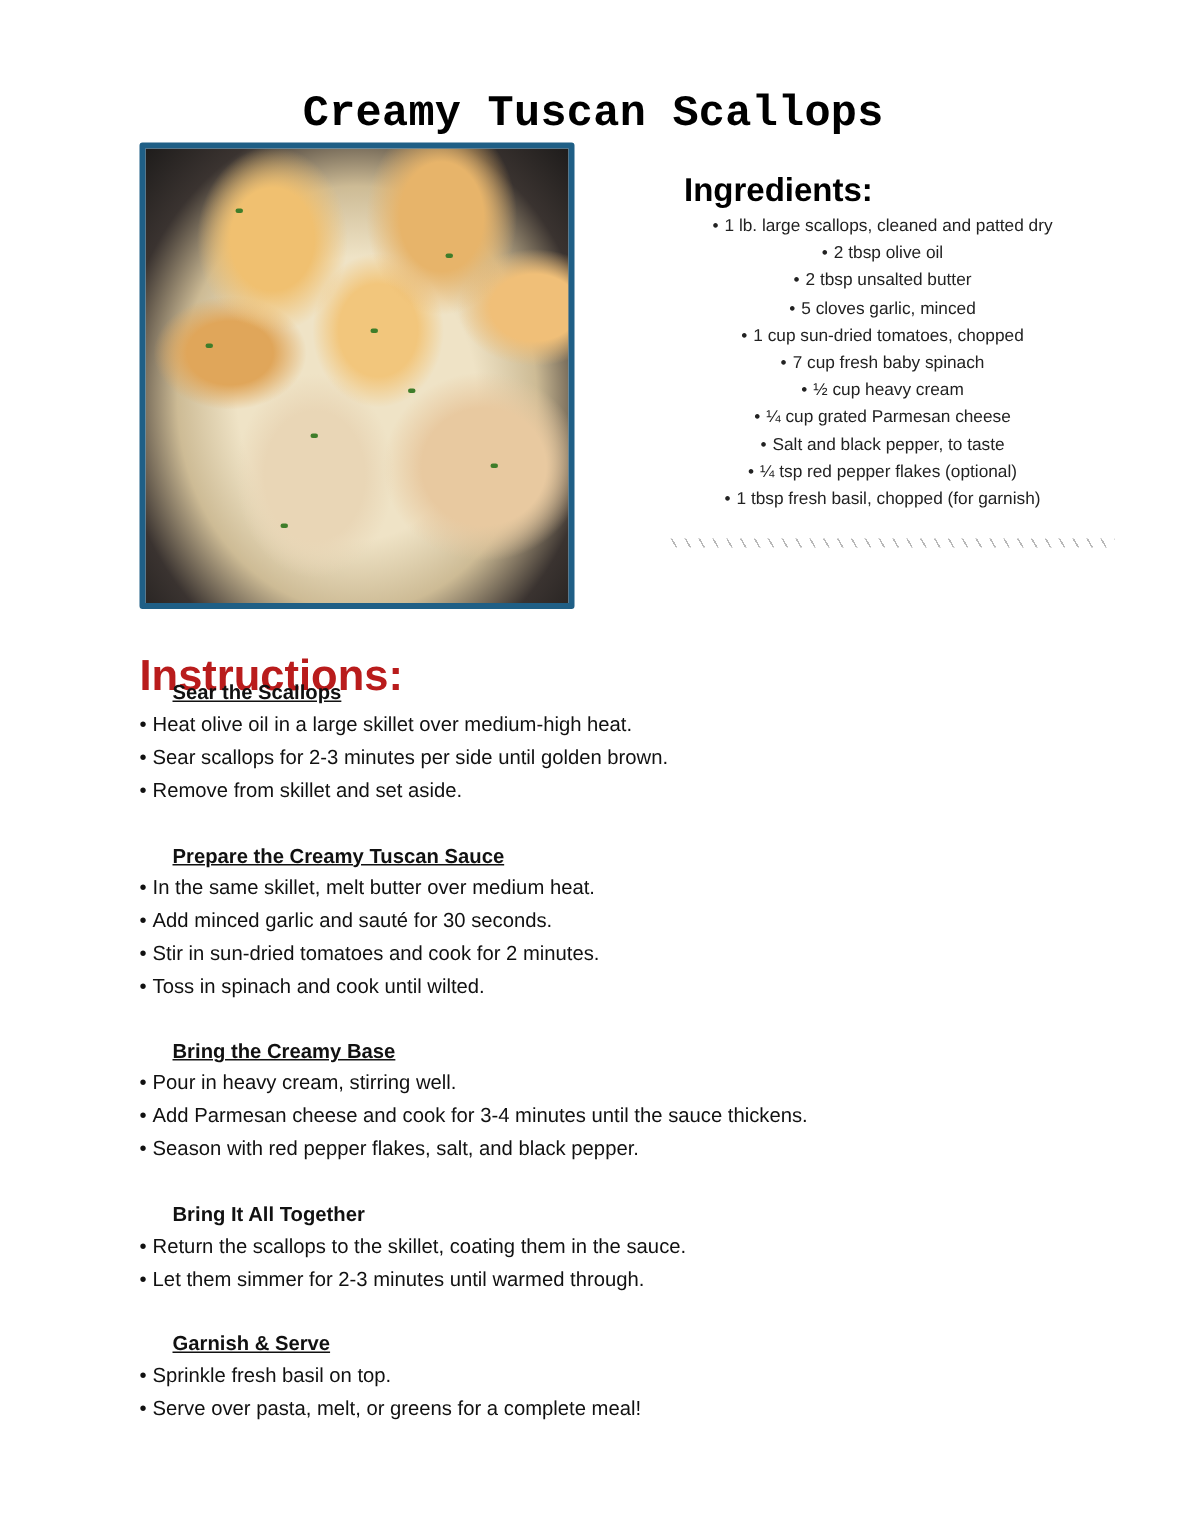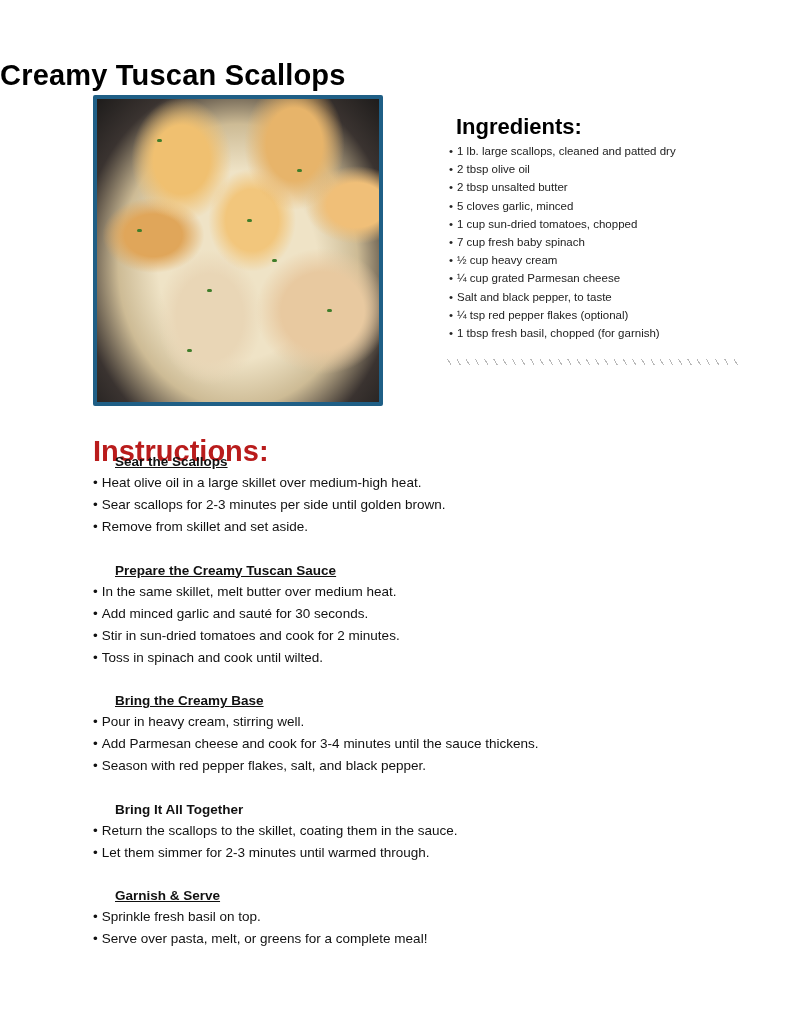--- a/index.html
+++ b/index.html
@@ -1,29 +1,29 @@
 <!DOCTYPE html>
 <html><head>
 <meta charset="utf-8">
 <style>
   html,body{margin:0;padding:0;background:#ffffff;}
   body{width:791px;height:1024px;position:relative;overflow:hidden;font-family:"Liberation Sans","DejaVu Sans",sans-serif;color:#111;}
-  .title{position:absolute;left:0;top:40px;width:791px;text-align:left;font-size:29px;font-weight:bold;color:#000;letter-spacing:0.2px;}
+  .title{position:absolute;left:0;top:40px;width:791px;text-align:center;font-size:29px;font-weight:bold;color:#000;letter-spacing:0.2px;font-family:Liberation Mono, monospace;}
   .photo{position:absolute;left:93px;top:95px;width:290px;height:311px;border:4px solid #1f5f86;border-radius:2px;box-sizing:border-box;overflow:hidden;
     background:radial-gradient(ellipse at 30% 20%,#f0c070 0 10%,transparent 18%),
       radial-gradient(ellipse at 70% 15%,#e7b46a 0 10%,transparent 18%),
       radial-gradient(ellipse at 55% 40%,#f2c67c 0 12%,transparent 20%),
       radial-gradient(ellipse at 20% 45%,#e0a65a 0 9%,transparent 16%),
       radial-gradient(ellipse at 40% 72%,#e9d6b6 0 14%,transparent 22%),
       radial-gradient(ellipse at 80% 70%,#e8c9a0 0 13%,transparent 21%),
       radial-gradient(ellipse at 92% 35%,#f0bf78 0 8%,transparent 14%),
       radial-gradient(ellipse at 50% 55%,#efe3c6 0 40%,#cdbb95 60%,#3a3330 80%,#1e1c1b 100%);}
   .photo .herb{position:absolute;width:5px;height:3px;background:#3f7d2a;border-radius:2px;}
   .ing-title{position:absolute;left:456px;top:96px;font-size:22px;font-weight:bold;color:#000;}
-  .ing-list{position:absolute;left:449px;top:142px;margin:0;padding:0;list-style:none;font-size:11.5px;color:#222;}
+  .ing-list{position:absolute;left:475px;top:142px;margin:0;padding:0;list-style:none;font-size:11.5px;color:#222;text-align:center;}
   .ing-list li{height:18.2px;line-height:18.2px;white-space:nowrap;}
   .bullet{display:inline-block;margin-right:4px;}
   .divider{position:absolute;left:447px;top:359px;width:296px;height:6px;
     background:repeating-linear-gradient(60deg,transparent 0 3px,#b8b8b8 3px 4px,transparent 4px 8px);}
   .ins-title{position:absolute;left:93px;top:411px;font-size:29px;font-weight:bold;color:#b91c1c;}
   .sections{position:absolute;left:93px;top:452px;width:660px;}
   .section{margin-bottom:22.5px;}
   .sec-head{font-size:13.5px;font-weight:bold;height:20px;line-height:20px;color:#111;margin-left:22px;}
   .sec-head.ul{text-decoration:underline;}
   .steps{margin:0;padding:0;list-style:none;font-size:13.5px;color:#111;}

